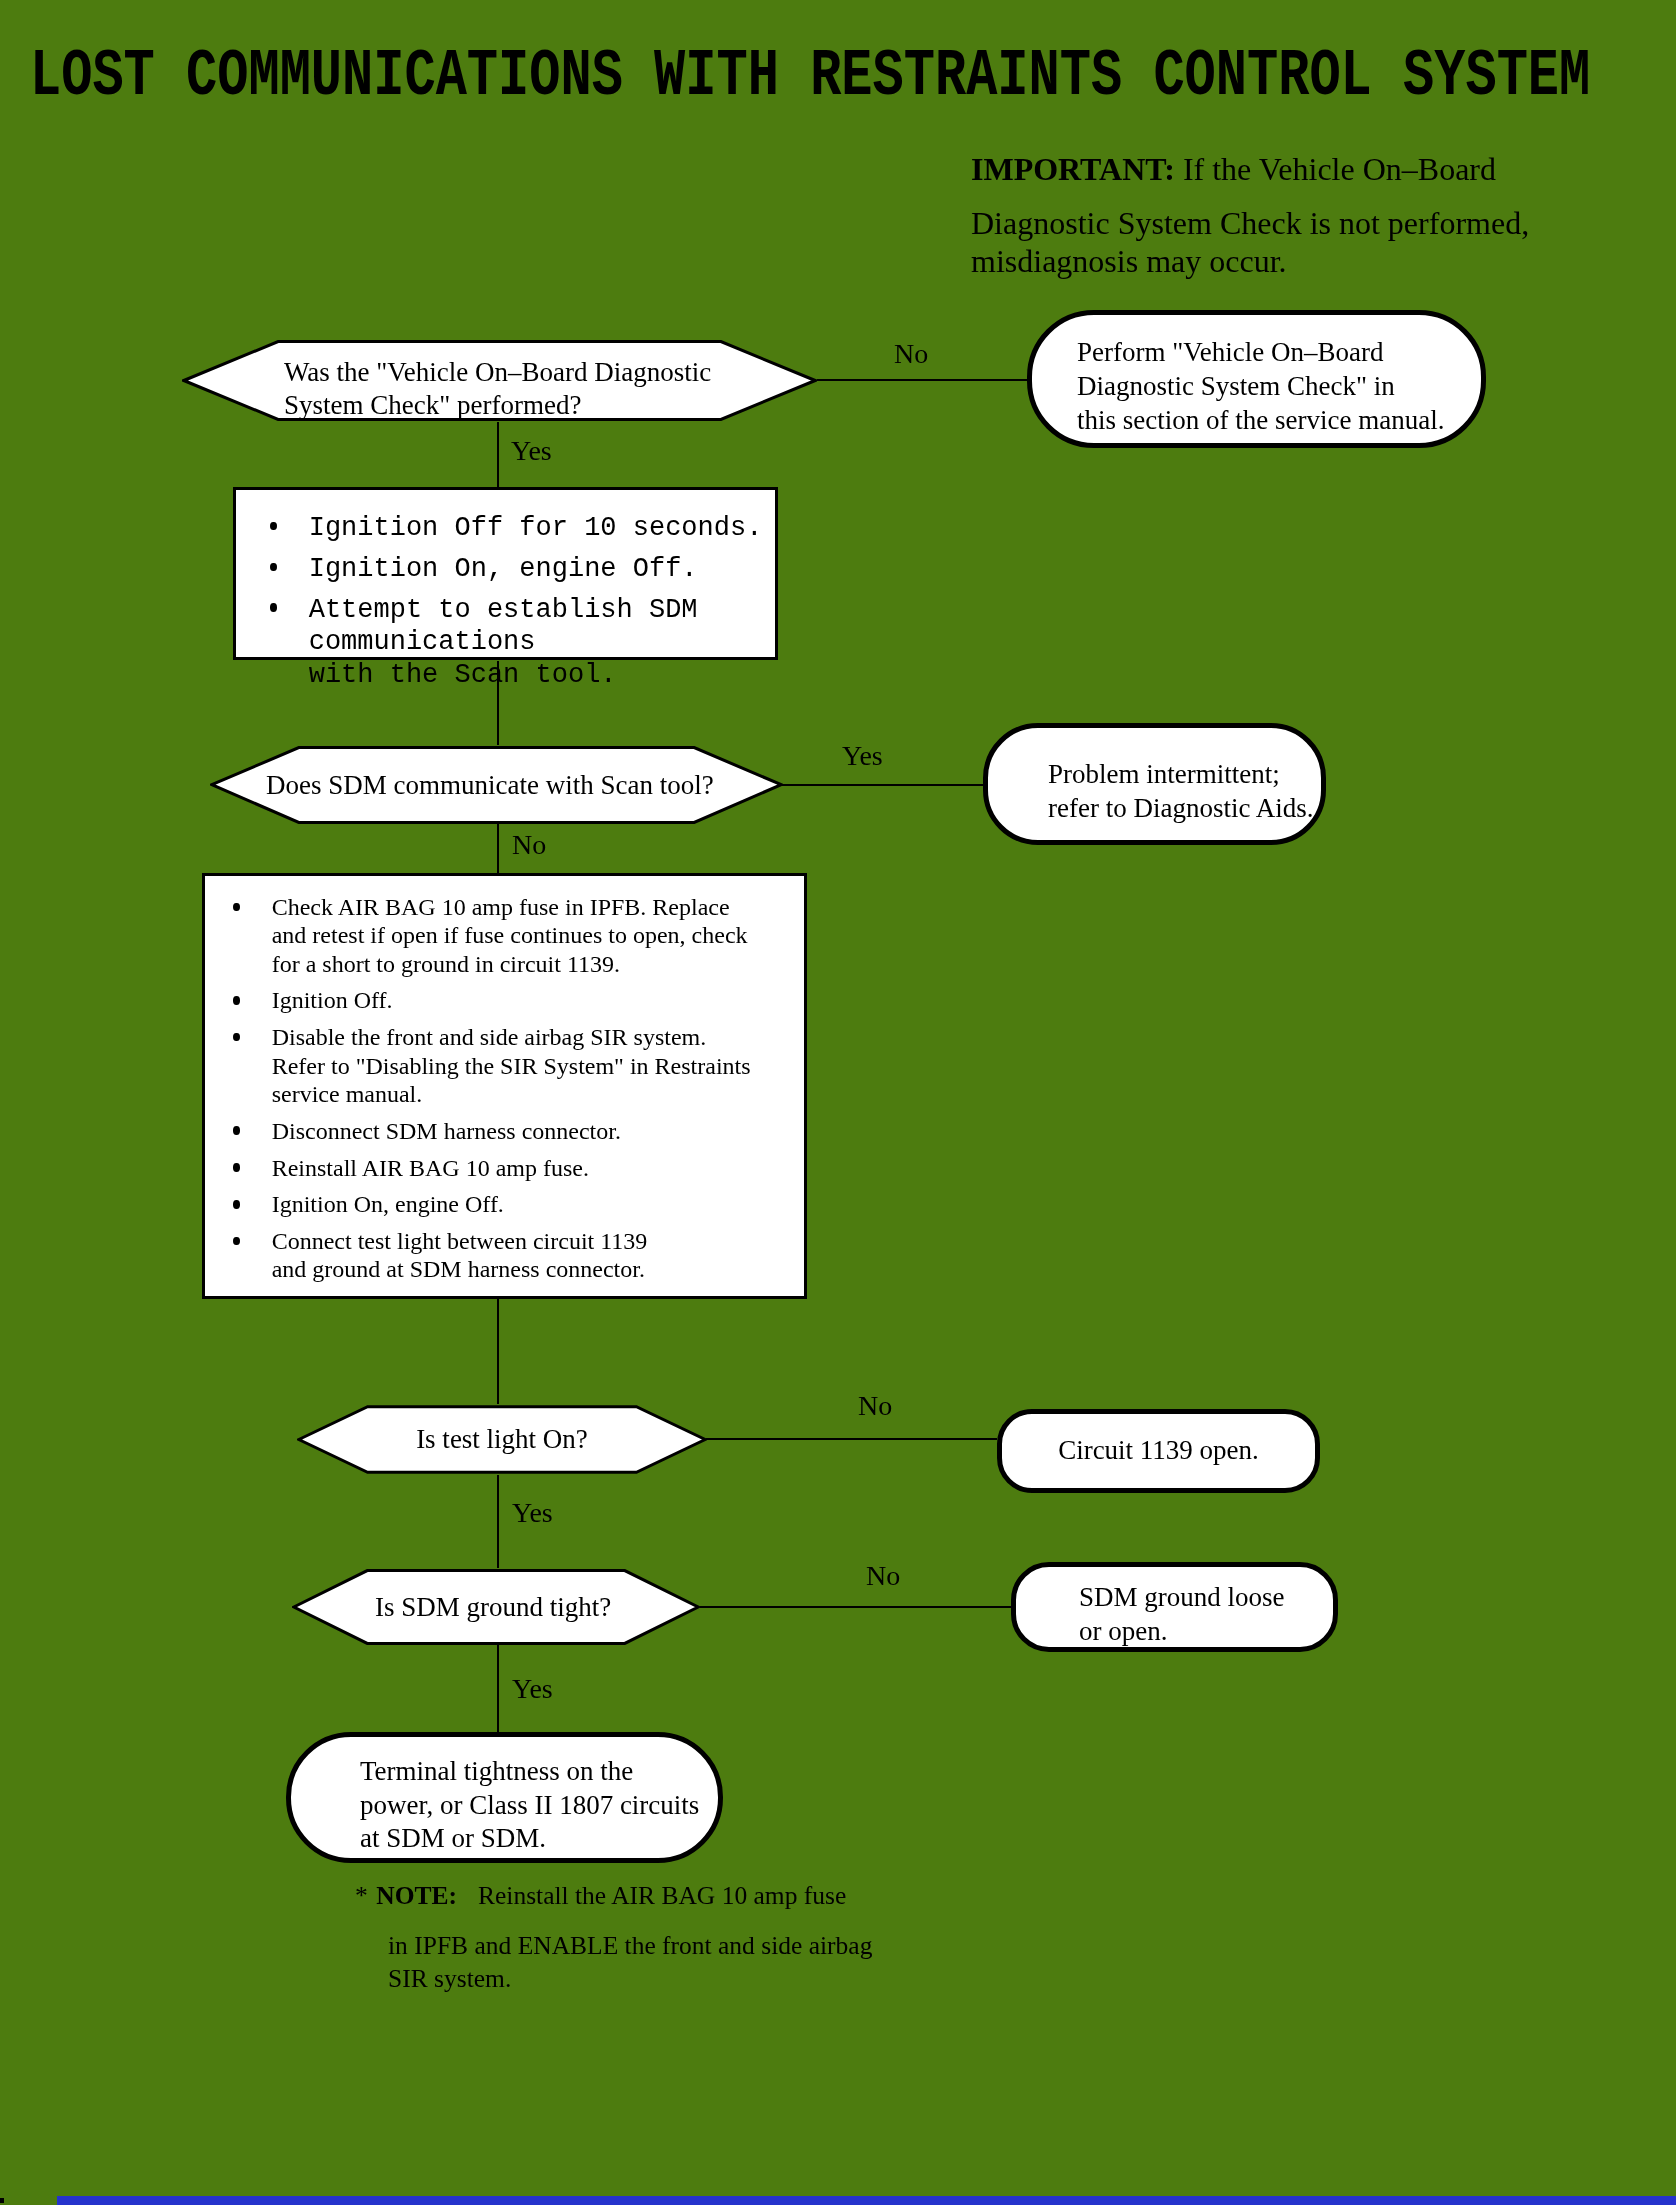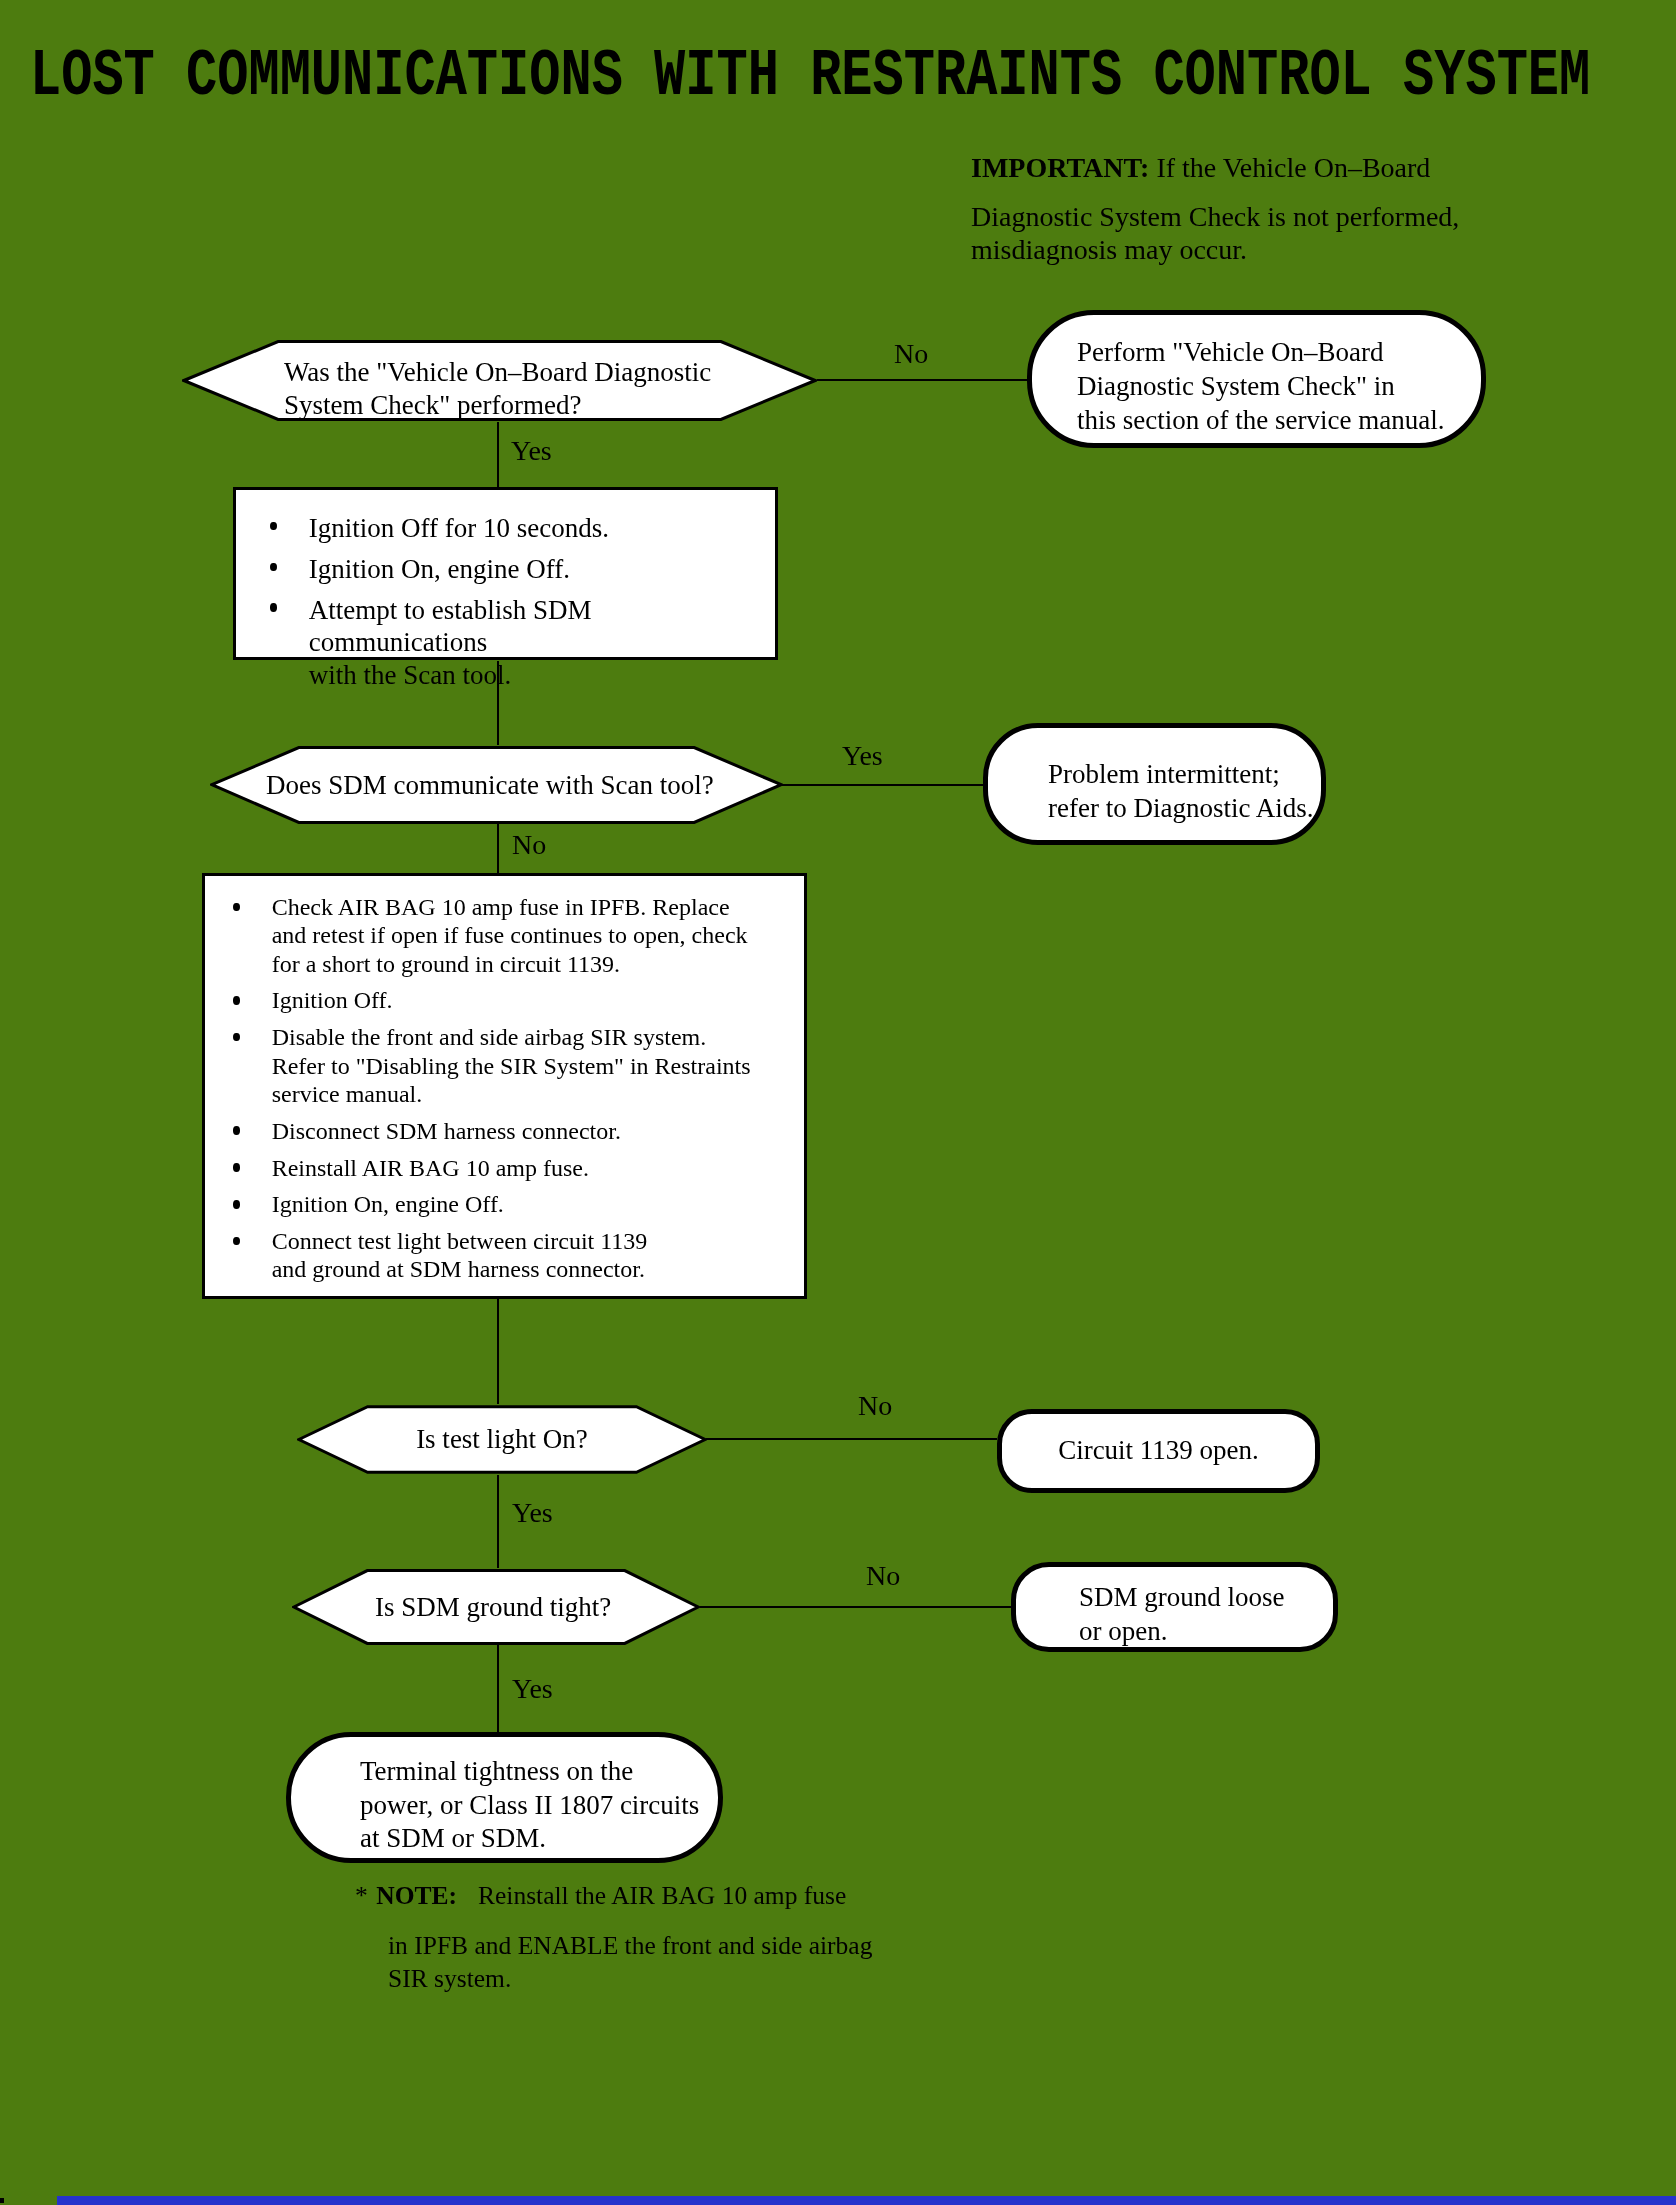--- a/index.html
+++ b/index.html
@@ -2,41 +2,41 @@
 <html style="font-size:9.7px"><head>
 <meta charset="utf-8">
 <style>
   html,body{margin:0;padding:0;background:#fff;}
   .canvas{position:relative;width:1676px;height:2205px;background:#4d7c0f;
           font-family:"Liberation Serif",serif;color:#000;overflow:hidden;}
   .canvas *{box-sizing:border-box;}
   .title{position:absolute;left:30px;top:39px;font-family:"Liberation Mono",monospace;
          font-weight:bold;font-size:52px;white-space:nowrap;
          transform:scaleY(1.27);transform-origin:0 0;}
-  .important{position:absolute;left:971px;top:151px;width:620px;font-size:28px;line-height:1.18;font-family:Liberation Serif, serif;}
+  .important{position:absolute;left:971px;top:151px;width:620px;font-size:32px;line-height:1.18;font-family:Liberation Serif, serif;}
   .b{font-weight:bold;}
   .ml{white-space:pre-line;margin-top:16px;}
   .hex{position:absolute;}
   .hex svg{position:absolute;left:0;top:0;}
   .hex-text{position:absolute;left:0;top:0;right:0;bottom:0;display:flex;flex-direction:column;
             justify-content:center;font-size:27px;line-height:1.22;}
   .hex-center{align-items:center;text-align:center;}
   .rbox{position:absolute;border:5.5px solid #000;background:#fff;display:flex;flex-direction:column;
         justify-content:center;font-size:27px;line-height:1.25;}
   .rbox.center{align-items:center;text-align:center;}
   .rect{position:absolute;border:3.6px solid #000;background:#fff;}
   .vline{position:absolute;width:1.8px;background:#000;}
   .hline{position:absolute;height:1.8px;background:#000;}
   .elabel{position:absolute;font-size:28px;}
   .inner{position:absolute;left:0;top:0;right:0;bottom:0;}
   .item{display:flex;align-items:flex-start;}
   .dot{flex:0 0 auto;width:6.7px;height:8.5px;border-radius:50%;background:#000;margin-top:9.7px;}
   .btxt{margin-left:32px;white-space:pre-line;}
   .b1 .inner{padding:22px 11px 8.5px 34px;font-size:27px;line-height:1.2;}
-  .b1 .item{margin-bottom:8.5px;}
+  .b1 .item{margin-bottom:8.5px;font-family:Liberation Mono, monospace;}
   .b2 .inner{padding:17px 8.5px 7.3px 28px;font-size:24px;line-height:1.18;}
   .b2 .item{margin-bottom:8.5px;}
   .note{position:absolute;left:355px;top:1879px;font-size:25.5px;line-height:1.32;}
   .note .star{margin-right:8.5px;}
   .note .nlabel{margin-right:14.6px;}
   .note-rest{margin-left:33px;}
   .accent-bar{position:absolute;left:57px;top:2196px;width:1619px;height:8.5px;}
   .artifact{position:absolute;left:0;top:2198px;width:3.6px;height:4.9px;background:#000;}
 </style>
 </head>

